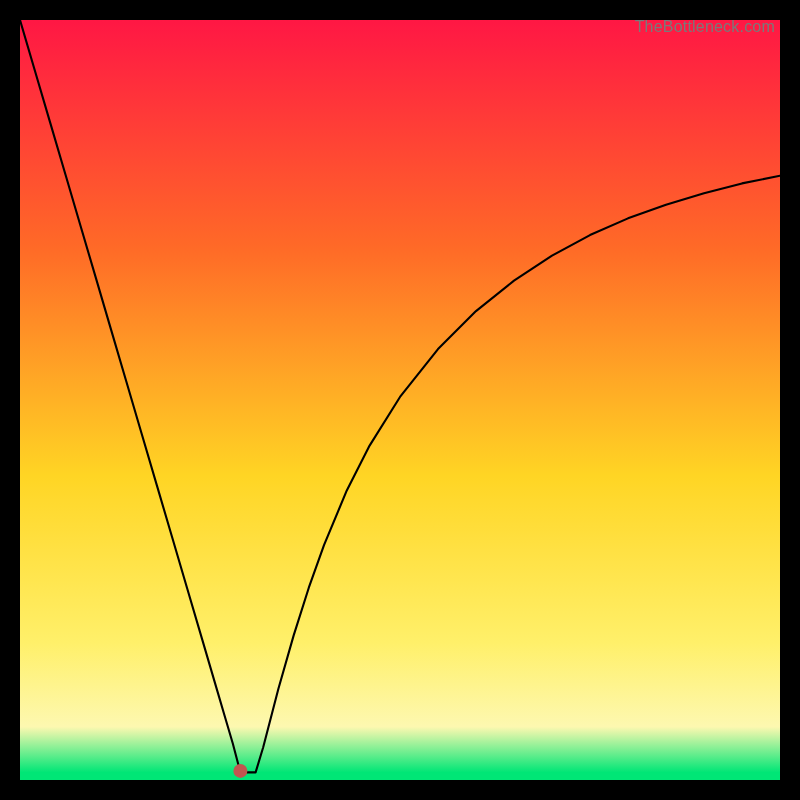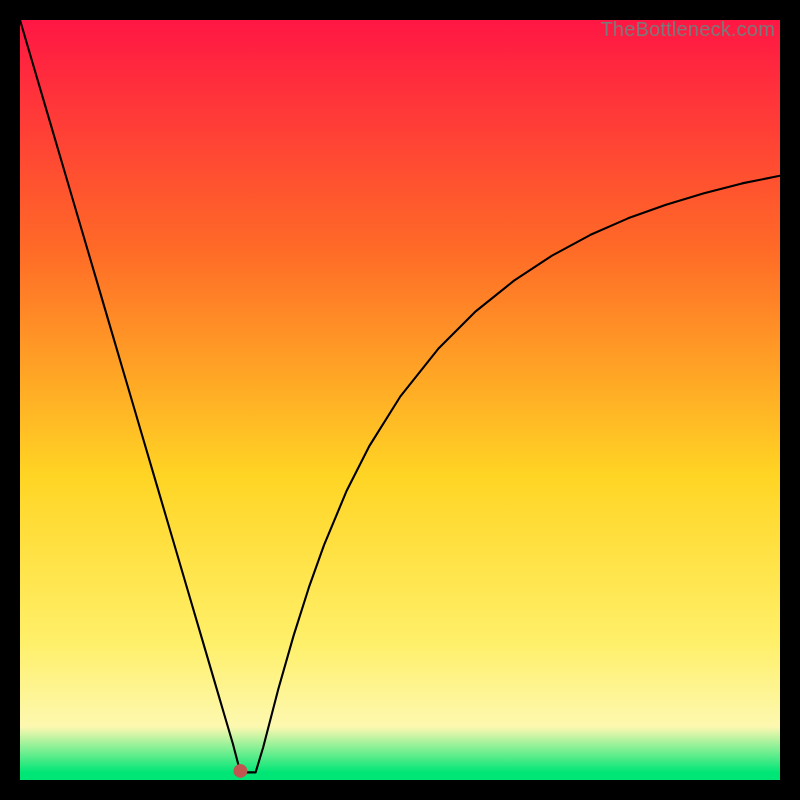--- a/index.html
+++ b/index.html
@@ -22,21 +22,21 @@
   .plot-wrap {
     position: relative;
     width: 760px;
     height: 760px;
   }
   .watermark {
     position: absolute;
     top: -2px;
     right: 5px;
     color: #7a7a7a;
-    font-size: 20px;
+    font-size: 16px;
     font-family: Arial, sans-serif;
     letter-spacing: 0.2px;
     user-select: none;
     z-index: 3;
   }
   svg.plot {
     display: block;
     width: 760px;
     height: 760px;
   }

